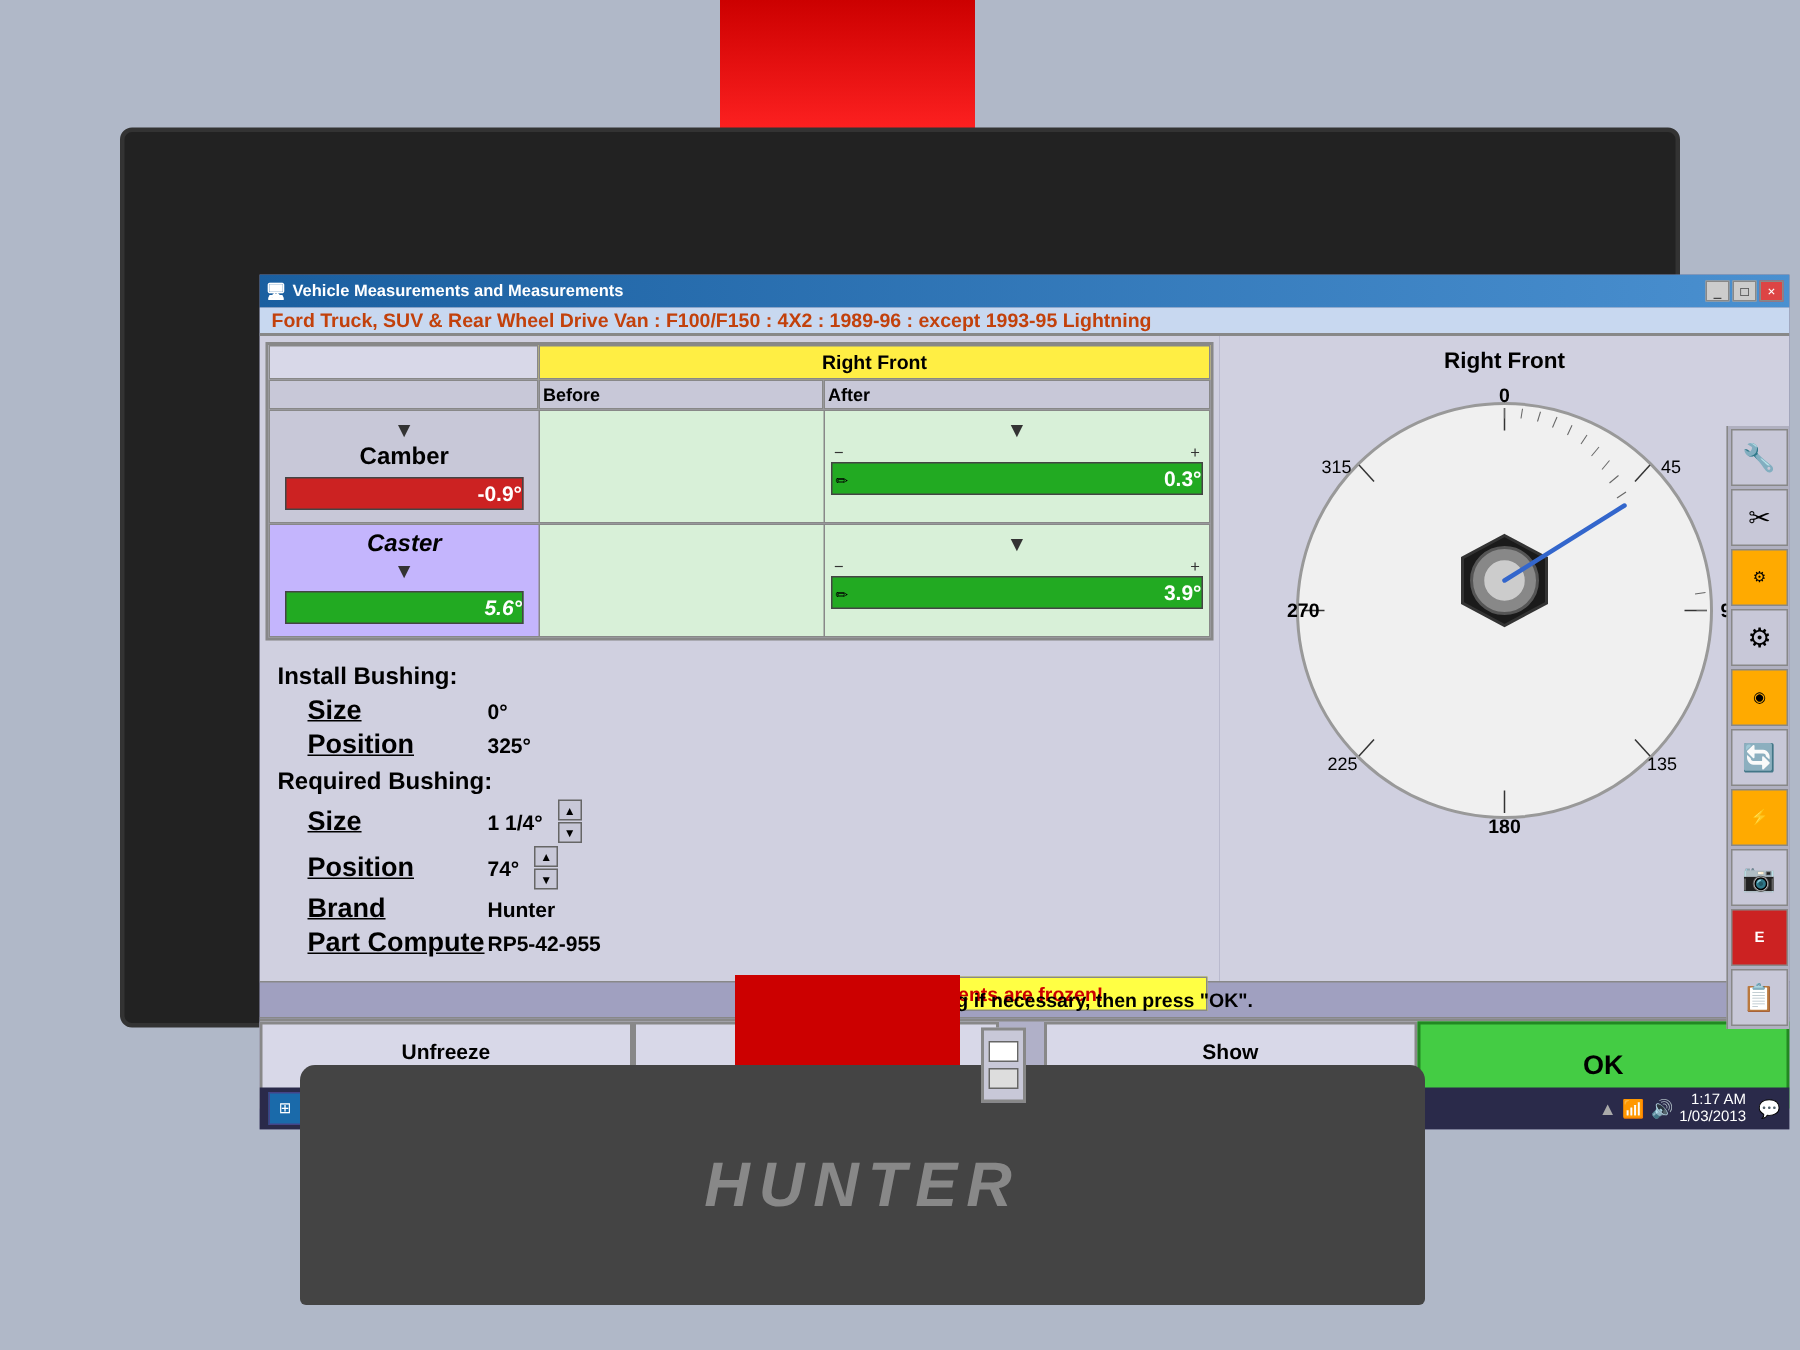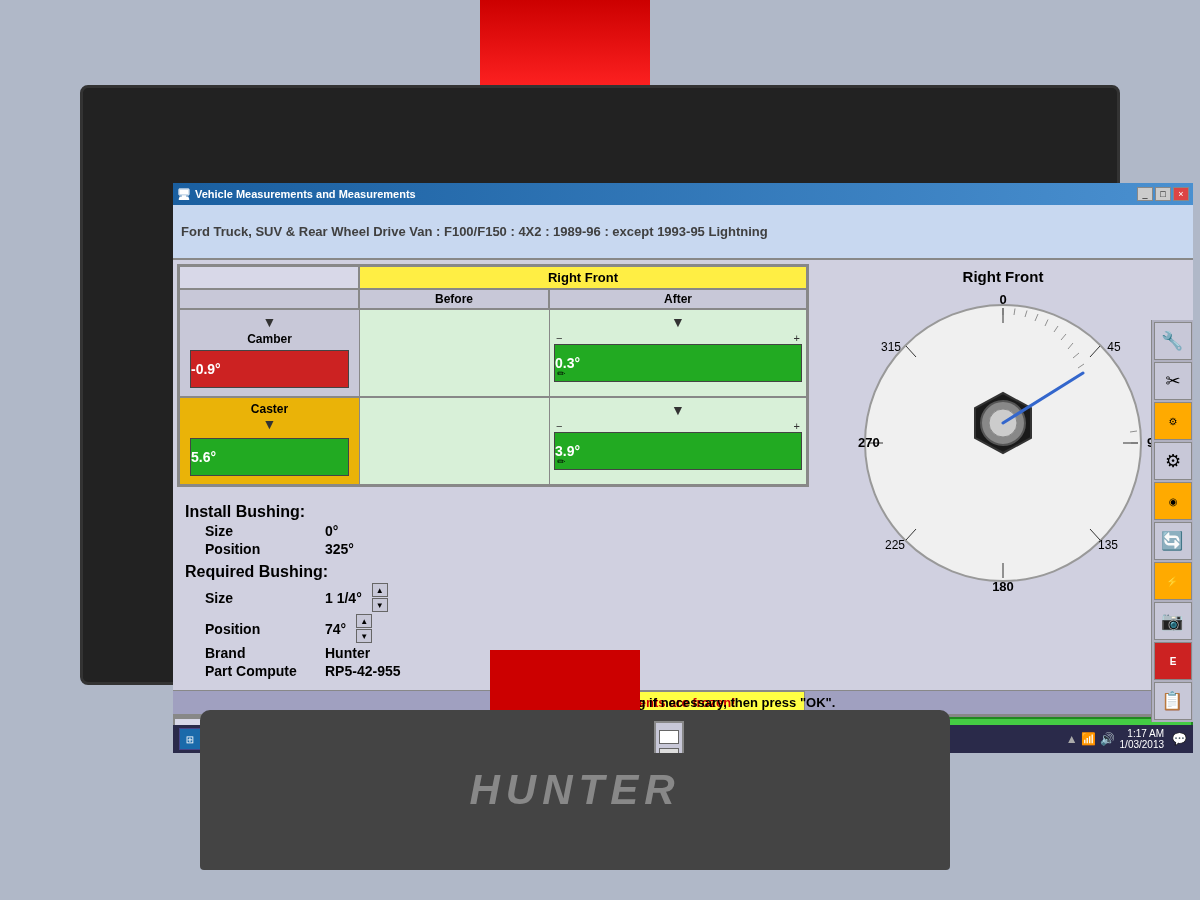--- a/index.html
+++ b/index.html
@@ -120,24 +120,24 @@
       background: #e0e0e0;
       height: 18px;
       padding: 2px 6px;
       font-size: 11px;
       border-bottom: 1px solid #999;
     }
 
     
     .vehicle-bar {
       background: #c8d8f0;
-      padding: 19px 8px;
+      padding: 1px 8px;
       font-size: 13px;
       font-weight: bold;
-      color: #404040;
+      color: #c2410c;
       border-bottom: 2px solid #888;
     }
 
     
     .left-panel {
       width: 640px;
       background: #d0d0e0;
       padding: 0;
       flex-shrink: 0;
     }
@@ -164,48 +164,47 @@
       background: #d8d8e8;
     }
 
     .measure-header-cell.yellow-bg {
       background: #ffee44;
       color: #000;
       font-weight: bold;
     }
 
     .row-label {
-      font-size: 12px;
+      font-size: 16px;
       text-align: center;
       font-weight: bold;
       color: #000;
     }
 
     .sub-header-cell {
-      text-align: center;
       font-size: 12px;
       font-weight: bold;
       border: 1px solid #888;
       padding: 2px;
     }
 
     
     .gauge-container {
       padding: 4px 6px;
       position: relative;
     }
 
     .gauge-bar-bg {
-      height: 38px;
+      height: 22px;
       background: #228822;
       border: 1px solid #444;
       position: relative;
       display: flex;
       align-items: center;
-      justify-content: flex-start;
+      justify-content: flex-end;
     }
 
     .gauge-bar-red {
       background: #cc2222;
     }
 
     .gauge-bar-green {
       background: #22aa22;
     }
 
@@ -254,23 +253,24 @@
     }
 
     .info-row {
       display: flex;
       margin-bottom: 2px;
       align-items: center;
     }
 
     .info-row-label {
       font-weight: bold;
-      font-size: 14px;
+      font-size: 18px;
       width: 140px;
       padding-left: 20px;
+      text-decoration: underline;
     }
 
     .info-row-value {
       font-size: 14px;
       font-weight: bold;
       color: #000;
     }
 
     .stepper-group {
       display: flex;
@@ -581,21 +581,21 @@
                 <span>+</span>
               </div>
               <div class="gauge-bar-bg gauge-bar-green" style="position:relative;">
                 <span class="gauge-pencil">✏</span>
                 <span class="gauge-value">0.3°</span>
               </div>
             </div>
           </div>
 
           <div style="display:grid; grid-template-columns: 180px 190px 1fr; border: 1px solid #888;">
-            <div style="border-right: 1px solid #888; padding: 4px; background:#eab308;">
+            <div style="border-right: 1px solid #888; padding: 4px; background:#c4b5fd;font-style:italic;">
               <div class="row-label">
                 <span>Caster</span>
               </div>
               <div class="gauge-arrow">▼</div>
               <div class="gauge-container">
                 <div class="gauge-bar-bg gauge-bar-green">
                   <span class="gauge-value">5.6°</span>
                 </div>
               </div>
             </div>

